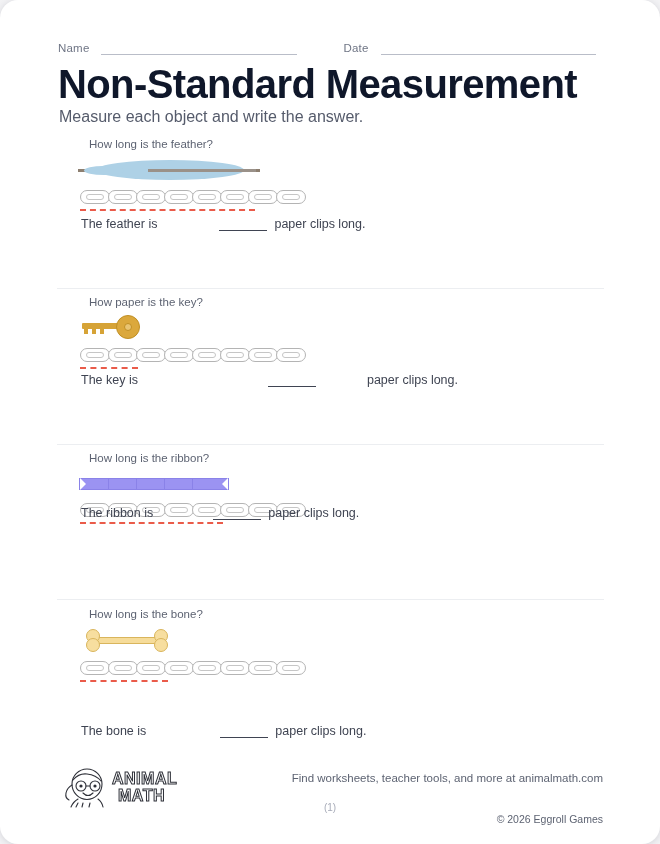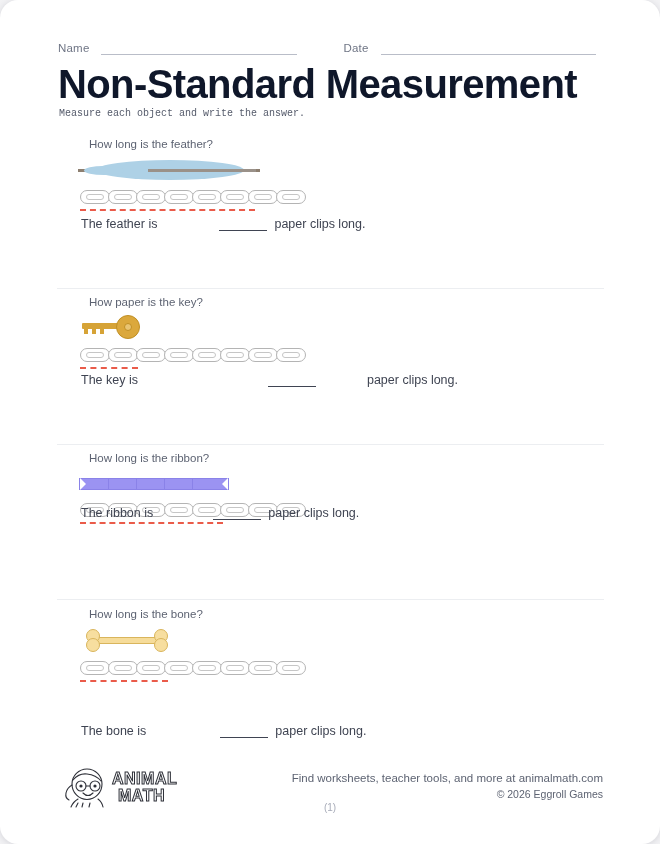--- a/index.html
+++ b/index.html
@@ -53,24 +53,23 @@
     font-weight: bold;
     color: #0f172a;
     letter-spacing: -0.6px;
     line-height: 1.1;
     white-space: nowrap;
   }
   .subtitle {
     position: absolute;
     left: 59px;
     top: 108px;
-    font-size: 10px;
+    font-size: 16px;
     color: #555b6b;
     white-space: nowrap;
-    font-family: Liberation Mono, monospace;
   }
 
   
   .qblock { position: absolute; left: 0; width: 660px; }
   .divider {
     position: absolute;
     left: 57px;
     width: 547px;
     height: 1px;
     background: #eceef1;
@@ -264,21 +263,21 @@
   .footer-credit {
     position: absolute;
     right: 57px;
     top: 770px;
     text-align: right;
     font-size: 11.5px;
     color: #5d6372;
     line-height: 1.45;
     white-space: nowrap;
   }
-  .footer-credit .copy { font-size: 10.5px; }
+  .footer-credit .copy { font-size: 10.5px; margin-top: 25px; }
   .pagenum {
     position: absolute;
     left: 0; right: 0;
     top: 802px;
     text-align: center;
     font-size: 10px;
     color: #a7abb8;
   }
 </style>
 </head>

